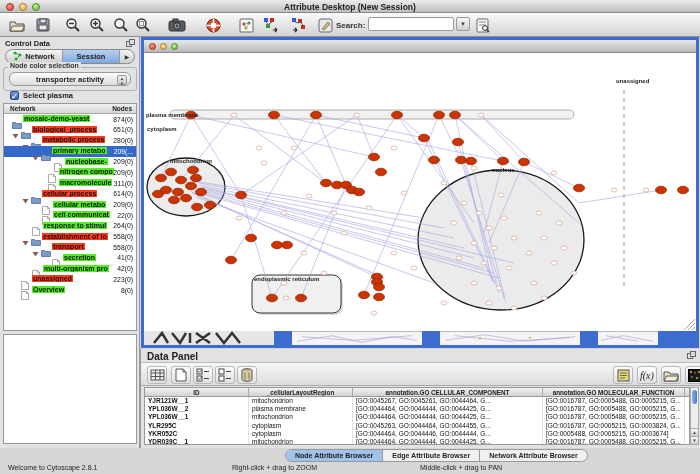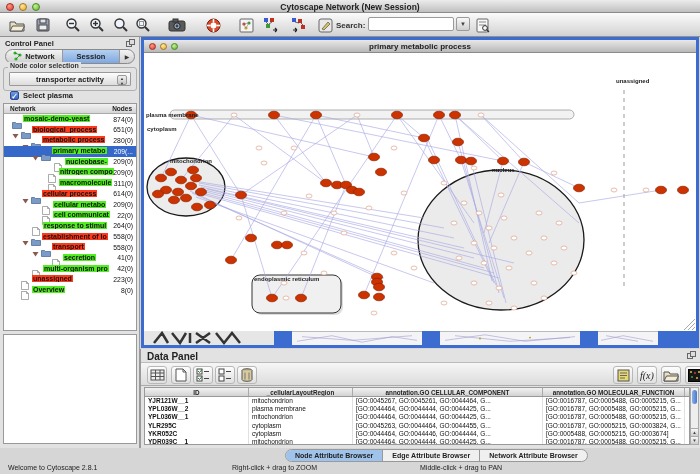--- a/index.html
+++ b/index.html
@@ -33,21 +33,21 @@
   .float-icon { width:9px; height:8px; }
   #cp-tabs { left:5px; top:12px; width:130px; height:15px; border:1px solid #8a8a8a; border-radius:8px;
     background:linear-gradient(#f4f4f4,#cfcfcf); display:flex; overflow:hidden; }
   .cp-tab { flex:1; display:flex; align-items:center; justify-content:center; gap:3px;
     font-size:7.5px; font-weight:bold; color:#222; border-right:1px solid #9a9a9a; }
   .cp-tab.sel { background:linear-gradient(#b5d0f0,#7fa8e0); }
   .cp-tab-arrow { width:14px; display:flex; align-items:center; justify-content:center; font-size:6px; color:#333; }
   #groupbox { left:3px; top:30px; width:134px; height:24px; border:1px solid #b0b0b0; border-radius:3px; }
   #groupbox-label { left:8px; top:25px; font-size:7px; font-weight:bold; color:#333; background:#e2e2e2; padding:0 2px; }
   #node-color-select { left:9px; top:35px; width:122px; height:14px; background:linear-gradient(#fdfdfd,#dcdcdc);
-    border:1px solid #9a9a9a; border-radius:1px; font-size:7.5px; font-weight:bold; color:#222;
+    border:1px solid #9a9a9a; border-radius:6px; font-size:7.5px; font-weight:bold; color:#222;
     display:flex; align-items:center; justify-content:center; }
   #select-stepper { right:3px; top:1.5px; width:10px; height:10px; background:linear-gradient(#f0f0f0,#c8c8c8);
     border:1px solid #999; border-radius:2px; font-size:4px; line-height:5px; text-align:center; color:#333; }
   #select-nodes-row { left:10px; top:54px; display:flex; align-items:center; gap:4px; }
   #select-nodes-box { width:9px; height:9px; background:linear-gradient(#6f9ae0,#3a64c0); border:1px solid #2a4a90;
     border-radius:2px; color:#fff; font-size:8px; line-height:9px; text-align:center; font-weight:bold; }
   #select-nodes-label { font-size:7.5px; font-weight:bold; color:#222; }
 
   #tree-box { left:3px; top:66px; width:134px; height:228px; background:#fff; border:1px solid #999; overflow:hidden; }
   #tree-header { position:relative; height:10px; background:linear-gradient(#f2f2f2,#d5d5d5); border-bottom:1px solid #aaa;
@@ -101,21 +101,21 @@
 </style>
 </head>
 <body>
 
 <div id="app">
 
   <div id="titlebar" class="abs">
     <div class="abs light red" style="left:6px"></div>
     <div class="abs light yellow" style="left:19px"></div>
     <div class="abs light green" style="left:32px"></div>
-    <div id="title" class="abs">Cytoscape Network (New Session)</div>
+    <div id="title" class="abs">Attribute Desktop (New Session)</div>
   </div>
 
   <div id="toolbar" class="abs">
     <span id="search-label" class="abs" style="left:336px">Search:</span>
     <input id="search-input" class="abs" style="left: 368px;" value="">
     <div id="search-drop" class="abs" style="left:456px">▼</div>
   <div class="tbtn" style="left: 6px;">
         <svg width="16" height="14" viewBox="0 0 16 14">
           <path d="M1,4 h5 l1,2 h8 v7 h-14 z" fill="#e8dfc0" stroke="#555"></path>
           <path d="M1,13 l2.5-5 h12 l-2.5,5 z" fill="#f4ecd4" stroke="#555"></path>
@@ -212,21 +212,21 @@
           <rect x="1" y="1" width="11" height="13" rx="1" fill="#f8f8f8" stroke="#666"></rect>
           <line x1="3" y1="4" x2="10" y2="4" stroke="#888"></line>
           <line x1="3" y1="7" x2="10" y2="7" stroke="#888"></line>
           <circle cx="9" cy="10" r="2.4" fill="none" stroke="#333"></circle>
           <line x1="10.5" y1="11.5" x2="13" y2="14" stroke="#333" stroke-width="1.2"></line>
         </svg>
       </div>
     </div>
 
   <div id="control-panel" class="abs">
-    <div id="cp-title" class="abs">Control Panel</div>
+    <div id="cp-title" class="abs">Control Data</div>
     <svg class="abs float-icon" style="left:126px; top:2px" viewBox="0 0 9 8">
       <rect x="0.5" y="2.5" width="5" height="5" fill="none" stroke="#666"></rect>
         <rect x="3.5" y="0.5" width="5" height="5" fill="#ddd" stroke="#666"></rect>
     </svg>
     <div id="cp-tabs" class="abs">
         <div class="cp-tab">
           <span><svg width="9" height="10" viewBox="0 0 9 10">
               <circle cx="2" cy="2" r="1.6" fill="#2ab82a"></circle>
               <circle cx="7" cy="4" r="1.6" fill="#2ab82a"></circle>
               <circle cx="3" cy="8" r="1.6" fill="#2ab82a"></circle>
@@ -407,21 +407,20 @@
         </div>
     </div>
     <div id="overview-box" class="abs"></div>
   </div>
 
   <div id="net-frame" class="abs">
     <div id="net-titlebar" class="abs">
       <div class="abs light red" style="left:5px;  top:3px; width:7px; height:7px"></div>
       <div class="abs light yellow" style="left:16px; top:3px; width:7px; height:7px"></div>
       <div class="abs light green" style="left:27px; top:3px; width:7px; height:7px"></div>
-      <div id="net-title" class="abs">primary metabolic process</div>
     </div>
     <svg id="net-canvas" class="abs" viewBox="0 0 552 278">
         <rect x="26" y="57" width="404" height="9" rx="4.5" fill="#f2f2f2" stroke="#9a9a9a" stroke-width="0.8"></rect>
         <ellipse cx="42" cy="134" rx="39" ry="29" fill="#ececec" stroke="#1a1a1a" stroke-width="1.3"></ellipse>
         <ellipse cx="357" cy="187" rx="83" ry="70" fill="#ebebeb" stroke="#1a1a1a" stroke-width="1.3"></ellipse>
         <rect x="110" y="224" width="89" height="38" rx="8" fill="#bbb" opacity="0.5"></rect>
         <rect x="108" y="222" width="89" height="38" rx="8" fill="#f0f0f0" stroke="#333" stroke-width="1"></rect>
         <line x1="480" y1="37" x2="480" y2="237" stroke="#999" stroke-width="1" stroke-dasharray="4,4"></line>
         <line x1="55" y1="130" x2="300" y2="175" stroke="#a8a8e4" stroke-width="0.8" opacity="0.8"></line>
         <line x1="55" y1="132" x2="310" y2="185" stroke="#a8a8e4" stroke-width="0.8" opacity="0.8"></line>

